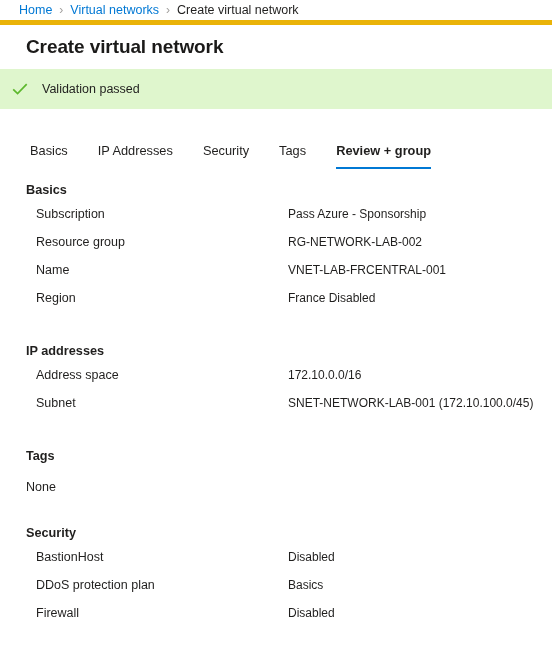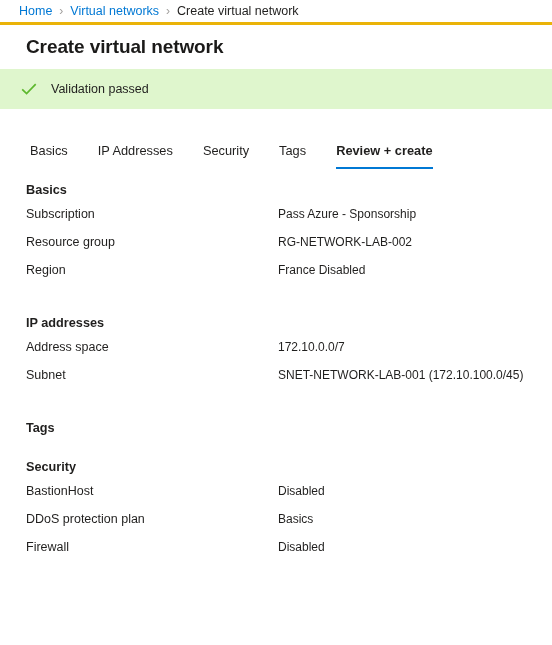--- a/index.html
+++ b/index.html
@@ -16,21 +16,21 @@
     -webkit-font-smoothing: antialiased;
   }
 
   
   .breadcrumb {
     height: 25px;
     display: flex;
     align-items: center;
     padding: 0 0 0 19px;
     font-size: 12.5px;
-    border-bottom: 3px solid #eab308;
+    border-bottom: 5px solid #eab308;
     box-sizing: border-box;
     background: #ffffff;
   }
   .crumb-link {
     color: #0078d4;
     cursor: pointer;
     white-space: nowrap;
   }
   .crumb-sep {
     color: #a19f9d;
@@ -58,21 +58,21 @@
     color: #1b1a19;
     letter-spacing: -0.1px;
   }
 
   
   .validation-banner {
     height: 40px;
     background: #dff6cd;
     display: flex;
     align-items: center;
-    padding-left: 20px;
+    padding-left: 11px;
     box-sizing: border-box;
   }
   .check-icon {
     width: 18px;
     height: 18px;
     display: inline-flex;
     align-items: center;
     justify-content: center;
     flex: 0 0 auto;
   }
@@ -116,21 +116,21 @@
     color: #201f1e;
     padding-left: 26px;
     margin-bottom: 10px;
   }
   .section-header.spaced { margin-top: 25px; }
 
   .kv-row {
     display: flex;
     align-items: baseline;
     height: 28px;
-    padding-left: 26px;
+    padding-left: 36px;
     box-sizing: border-box;
   }
   .kv-label {
     font-size: 12.5px;
     color: #201f1e;
     width: 252px;
     flex: 0 0 252px;
   }
   .kv-value {
     font-size: 12px;
@@ -168,50 +168,55 @@
     </svg>
   </span>
   <span class="validation-text">Validation passed</span>
 </div>
 
 <div class="tabs">
   <div class="tab">Basics</div>
   <div class="tab">IP Addresses</div>
   <div class="tab">Security</div>
   <div class="tab">Tags</div>
-  <div class="tab active">Review + create</div>
+  <div class="tab active">Review + group</div>
 </div>
 
 <div class="review">
 
   <div class="section-header">Basics</div>
   <div class="kv-row">
     <span class="kv-label">Subscription</span>
     <span class="kv-value">Pass Azure - Sponsorship</span>
   </div>
   <div class="kv-row">
     <span class="kv-label">Resource group</span>
     <span class="kv-value">RG-NETWORK-LAB-002</span>
   </div>
   <div class="kv-row">
+    <span class="kv-label">Name</span>
+    <span class="kv-value">VNET-LAB-FRCENTRAL-001</span>
+  </div>
+  <div class="kv-row">
     <span class="kv-label">Region</span>
     <span class="kv-value">France Disabled</span>
   </div>
 
   <div class="section-header spaced">IP addresses</div>
   <div class="kv-row">
     <span class="kv-label">Address space</span>
-    <span class="kv-value">172.10.0.0/7</span>
+    <span class="kv-value">172.10.0.0/16</span>
   </div>
   <div class="kv-row">
     <span class="kv-label">Subnet</span>
     <span class="kv-value">SNET-NETWORK-LAB-001 (172.10.100.0/45)</span>
   </div>
 
   <div class="section-header spaced">Tags</div>
+  <div class="plain-row">None</div>
 
   <div class="section-header spaced">Security</div>
   <div class="kv-row">
     <span class="kv-label">BastionHost</span>
     <span class="kv-value">Disabled</span>
   </div>
   <div class="kv-row">
     <span class="kv-label">DDoS protection plan</span>
     <span class="kv-value">Basics</span>
   </div>

